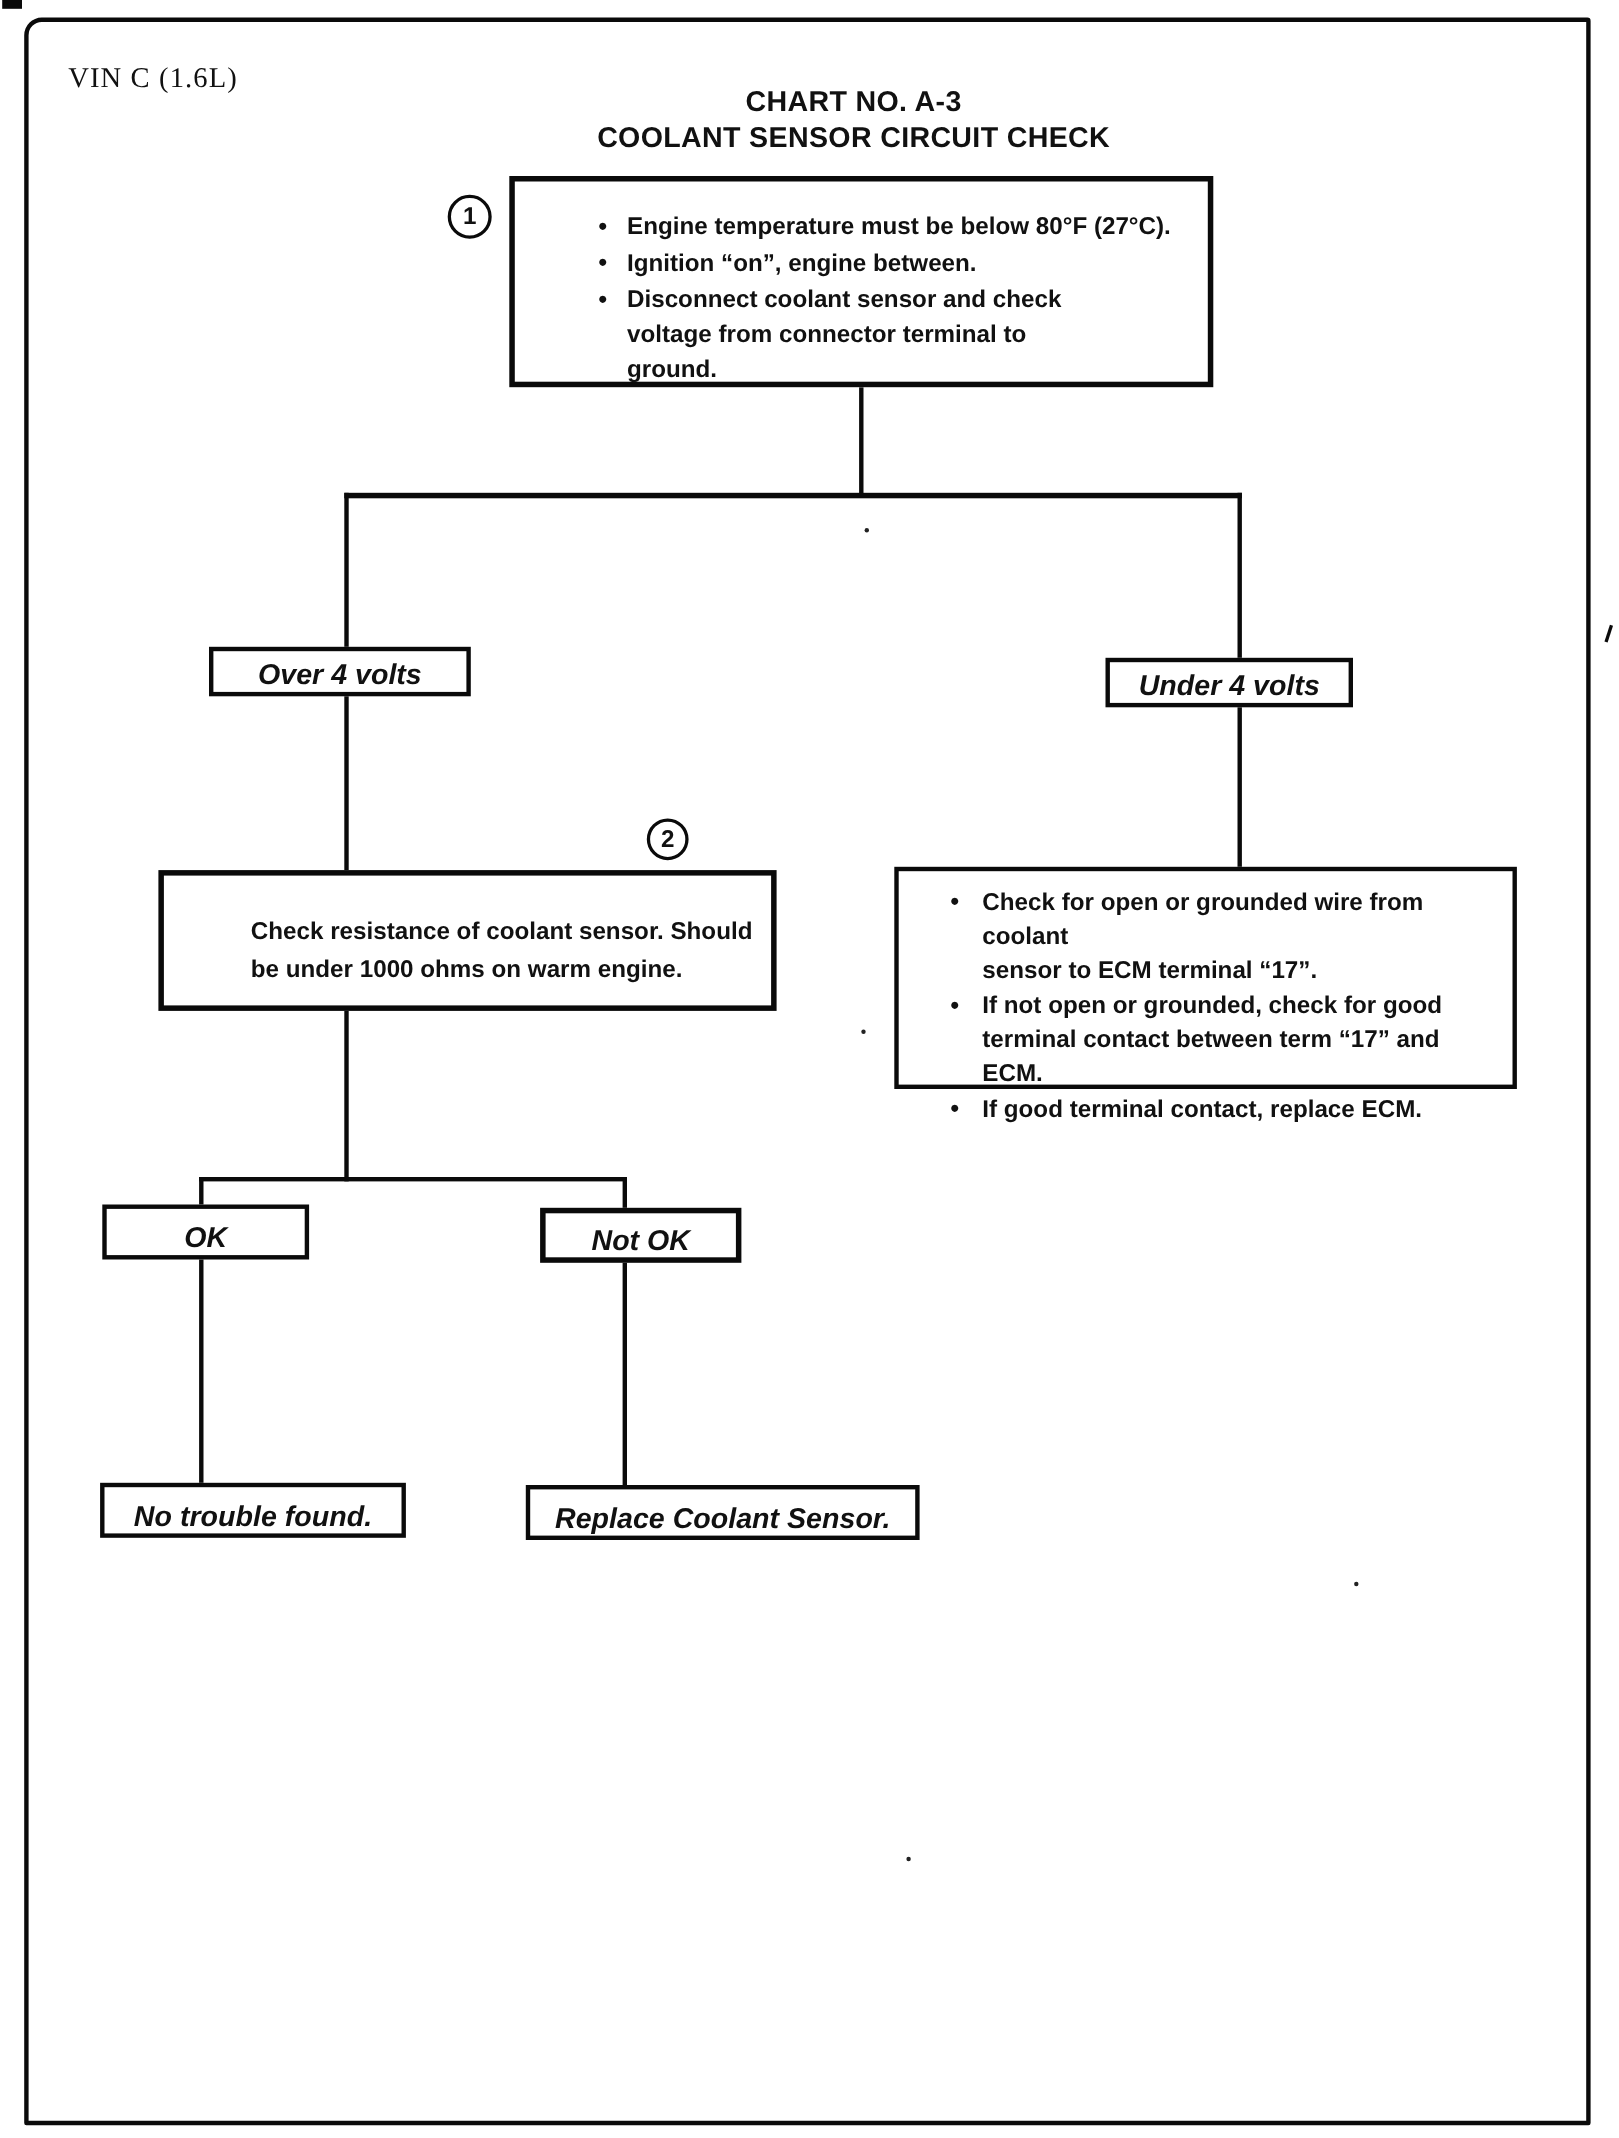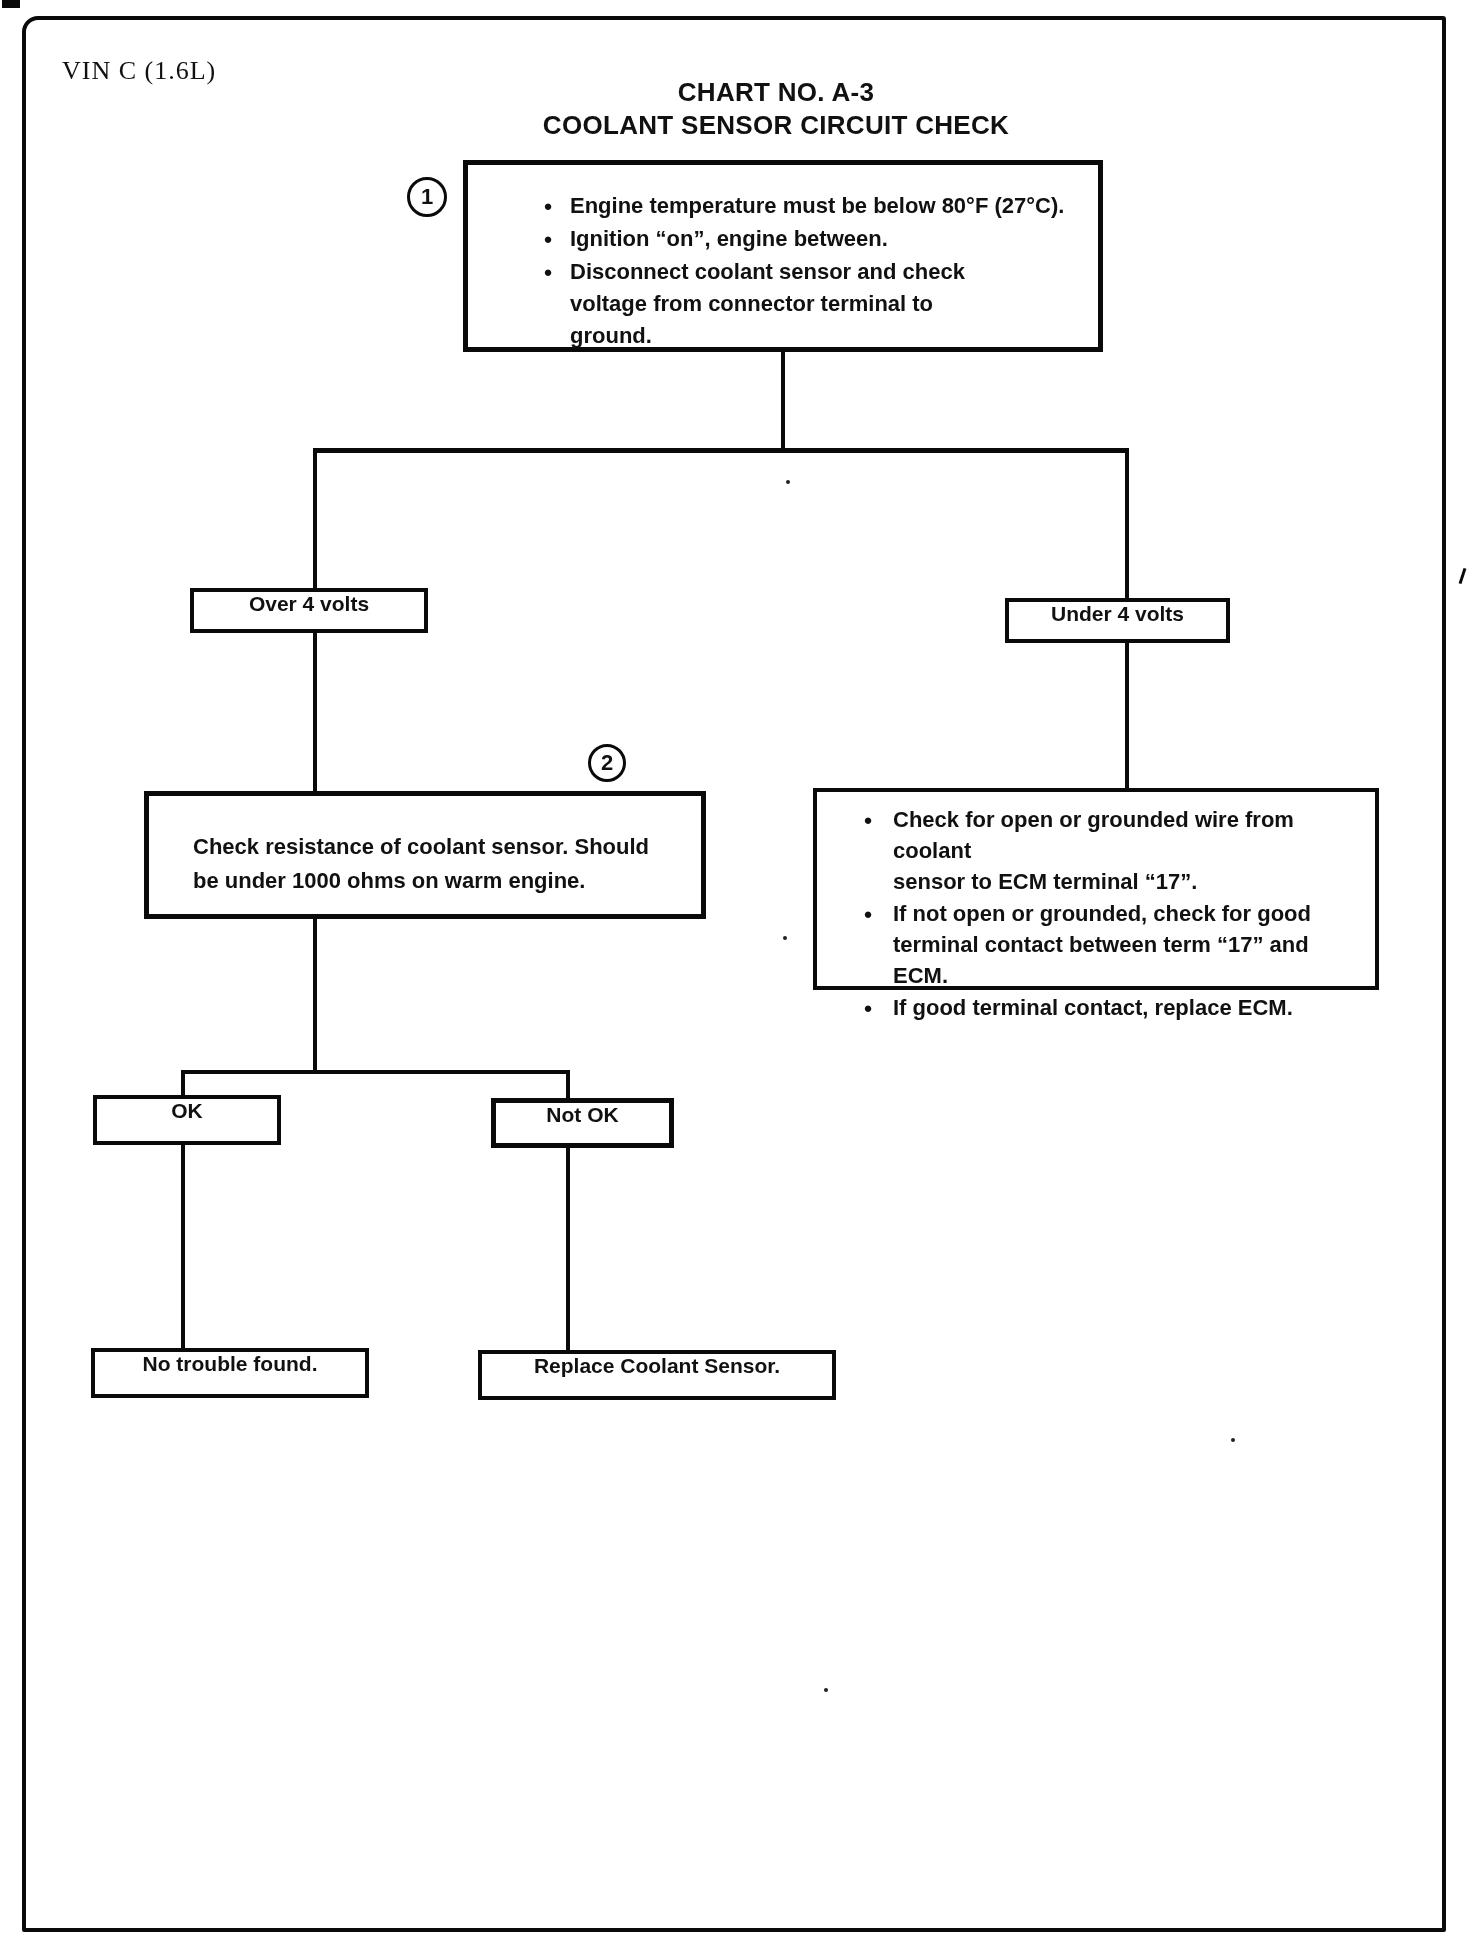--- a/index.html
+++ b/index.html
@@ -23,39 +23,39 @@
   .chart-title{
     position:absolute;left:400px;top:76px;width:752px;text-align:center;
     font-size:26px;font-weight:700;line-height:33px;letter-spacing:0.3px;
   }
 
   .fbox{
     position:absolute;background:#fff;box-sizing:border-box;border:4px solid #0a0a0a;
     font-size:22px;font-weight:700;
   }
   .thick{border-width:5px;}
-  .label-box{display:flex;align-items:flex-start;justify-content:center;font-size:21px;}
+  .label-box{display:flex;align-items:flex-end;justify-content:center;font-size:26px;font-style:italic;}
 
   .vline,.hline{position:absolute;background:#0a0a0a;}
 
   .badge{
     position:absolute;border:3px solid #0a0a0a;border-radius:50%;
     display:flex;align-items:center;justify-content:center;
     font-size:22px;font-weight:700;background:#fff;box-sizing:border-box;
   }
 
   .bullet-row{display:flex;align-items:flex-start;margin-bottom:1px;}
   .bullet{flex:0 0 44px;text-align:center;font-size:15px;line-height:32px;}
   .btext{white-space:pre-line;line-height:32px;}
 
   .box1-content{padding:25px 10px 0 58px;}
   .ecm-content{padding:12px 6px 0 36px;}
   .ecm-content .bullet{flex:0 0 30px;margin-right:10px;}
   .ecm-content .btext{line-height:31px;}
-  .check-content{padding:34px 10px 0 44px;white-space:pre-line;line-height:34px;}
+  .check-content{padding:34px 10px 0 44px;white-space:pre-line;line-height:34px;margin-left:35px;}
 </style>
 </head>
 <body>
 
 <div class="page">
 
   <div class="page-border"></div>
   <div class="corner-notch"></div>
   <div class="edge-tick"></div>
   <div class="speck" style="left:786px;top:480px;"></div>

